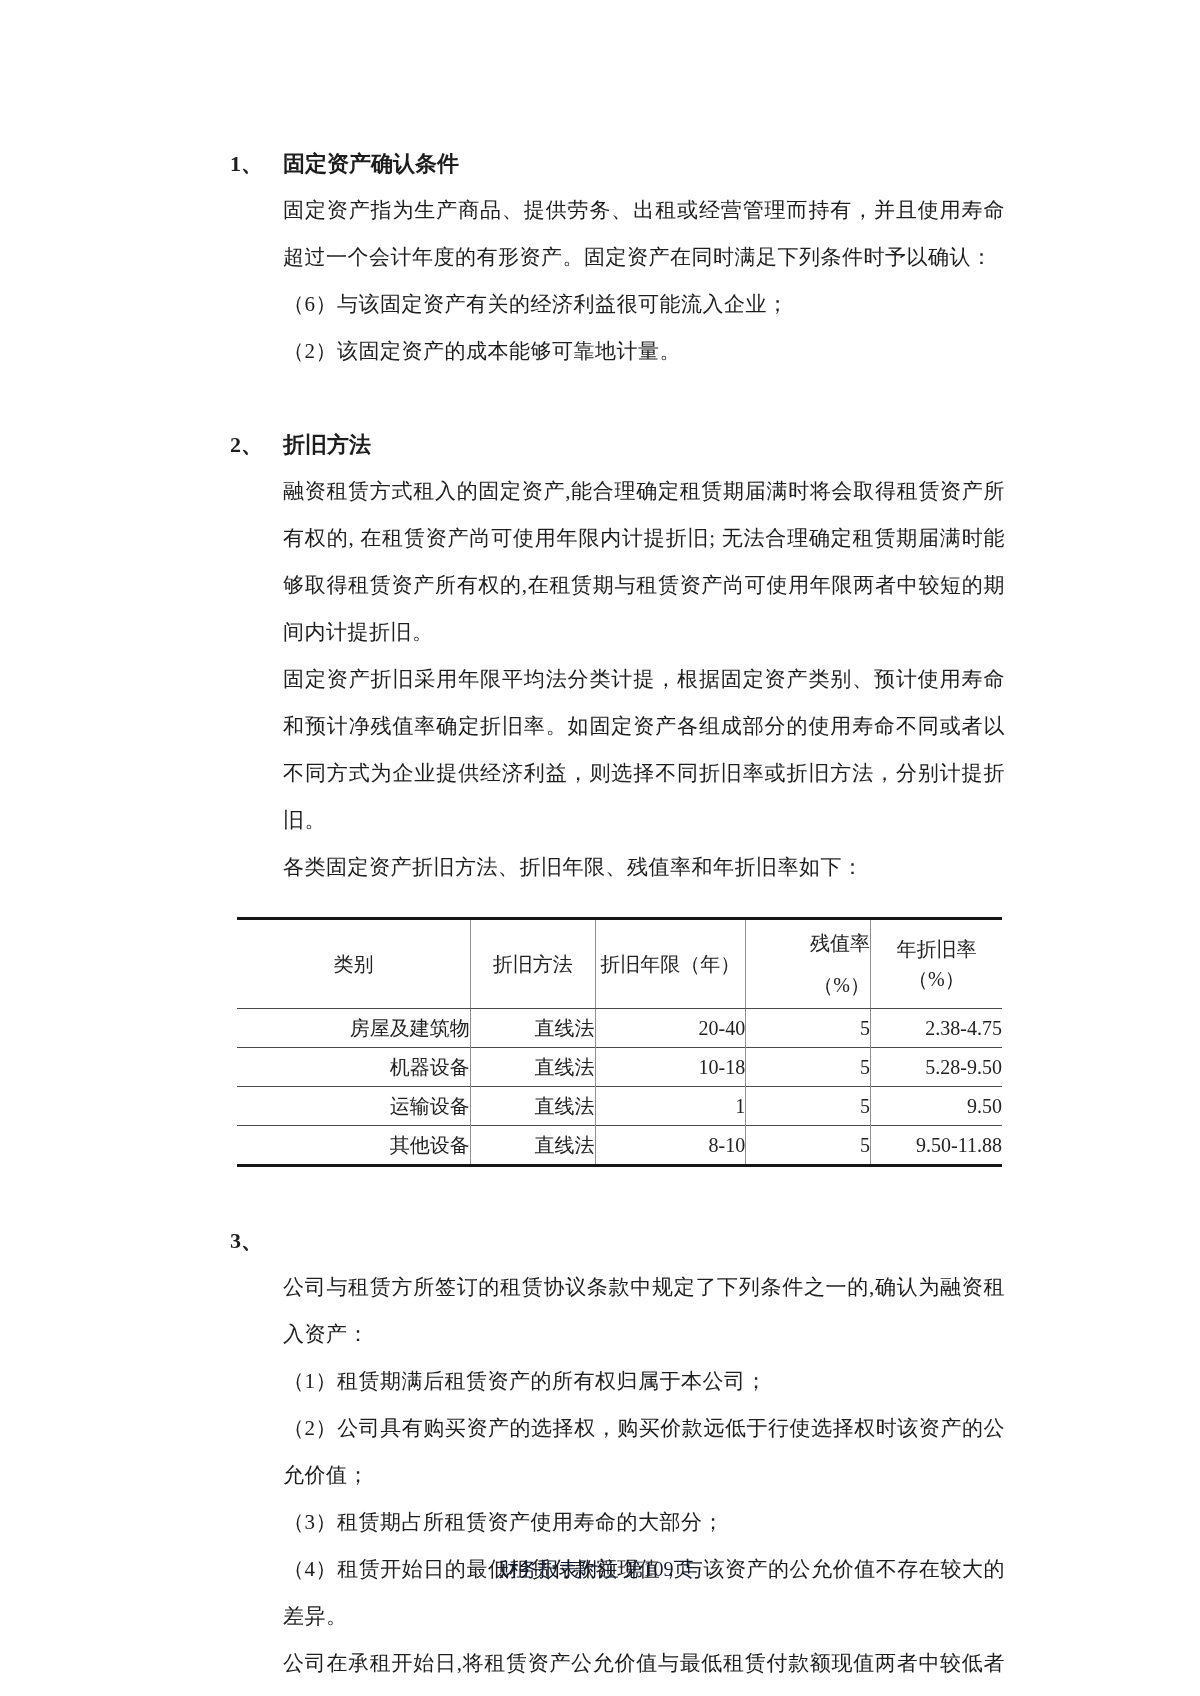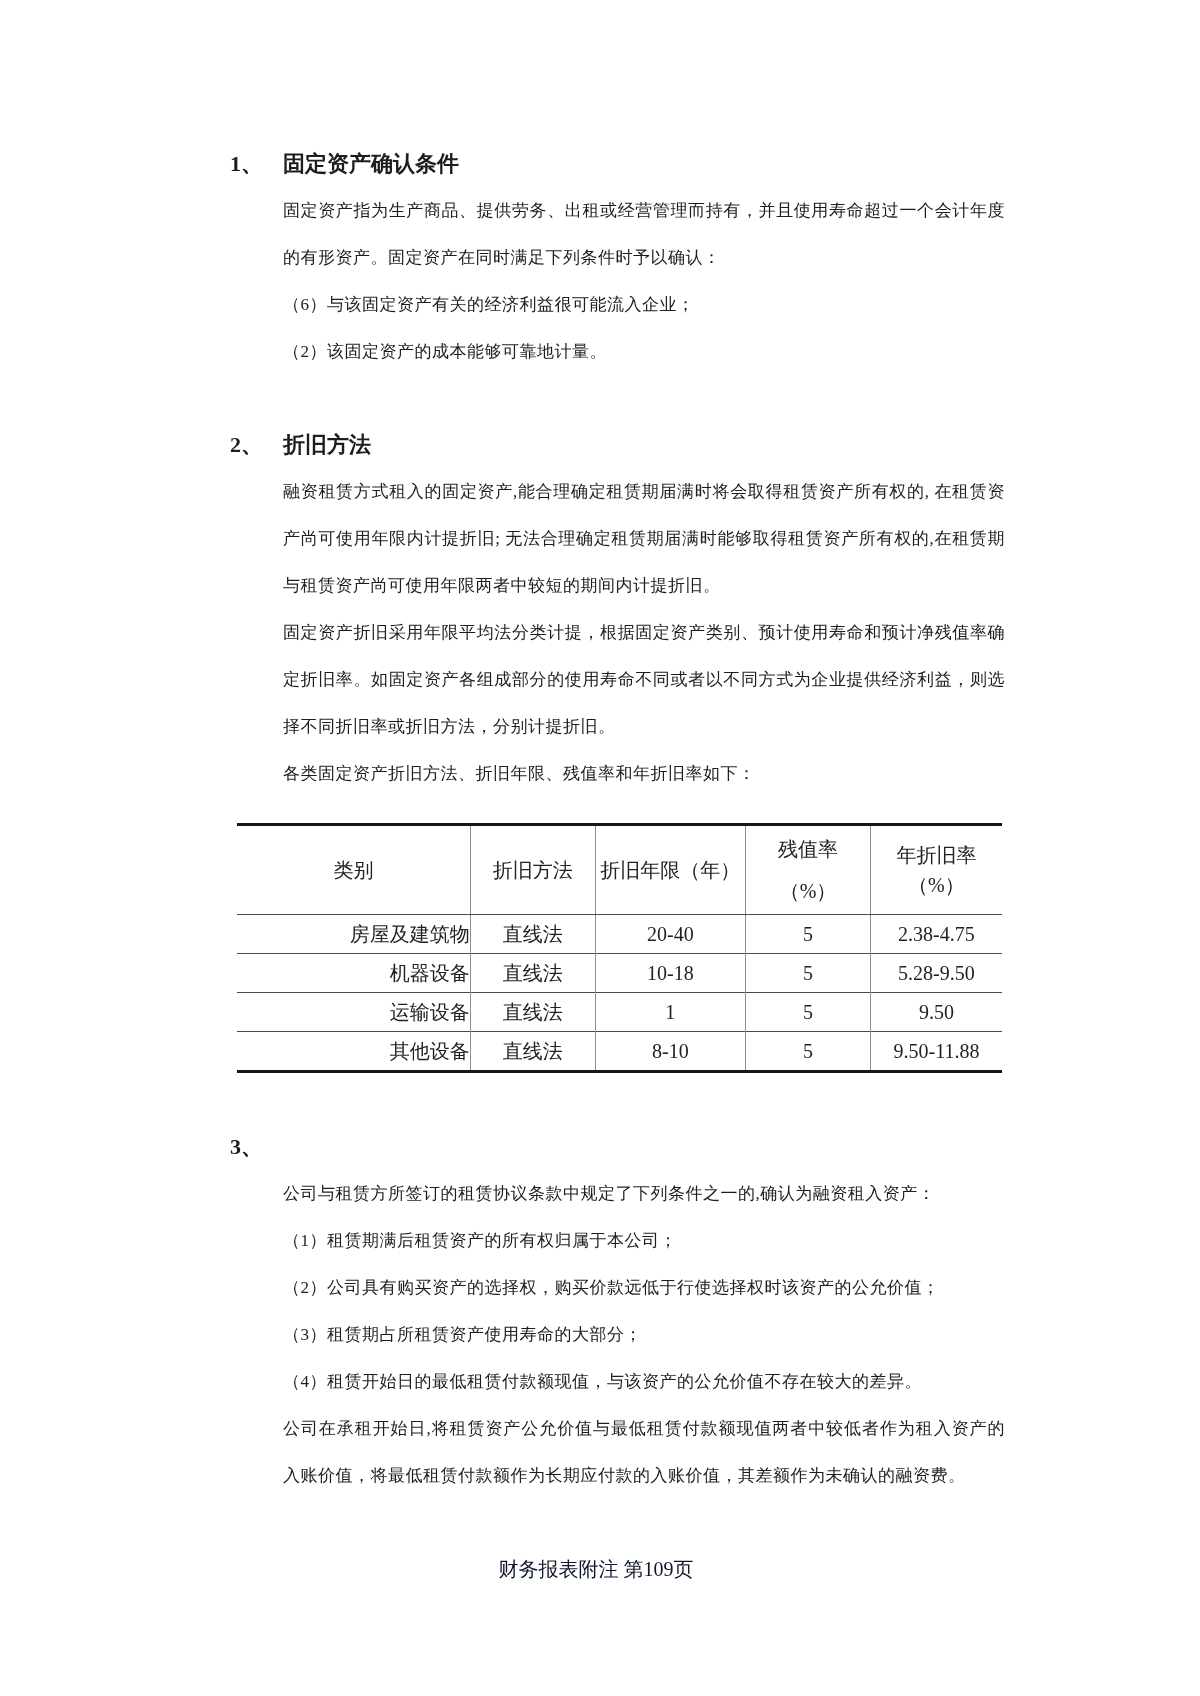--- a/index.html
+++ b/index.html
@@ -20,21 +20,21 @@
   .section + .section{margin-top:46px;}
   .sec-head{
     display:flex;
     font-weight:bold;
     font-size:22px;
     line-height:47px;
   }
   .sec-num{width:53px;flex:0 0 53px;}
   .para{
     margin:0 0 0 53px;
-    font-size:17px;
+    font-size:21px;
     line-height:47px;
     text-align:justify;
     letter-spacing:0.5px;
   }
   table.dep{
     width:765px;
     margin:26px 0 50px 7px;
     border-collapse:collapse;
     border-top:3px solid #161616;
     border-bottom:3px solid #161616;
@@ -48,22 +48,22 @@
     padding:0;
   }
   table.dep th + th, table.dep td + td{
     border-left:1px solid #8f8f8f;
   }
   table.dep thead th{
     height:88px;
     border-bottom:1px solid #4a4a4a;
     line-height:30px;
   }
-  .hdr2 div{line-height:42px;}
-  table.dep tbody td{height:38px;}
+  .hdr2 div{line-height:42px;text-align:right;}
+  table.dep tbody td{height:38px;text-align:right;}
   table.dep tbody tr + tr td{border-top:1px solid #4a4a4a;}
   table.dep tbody td.cat{
     text-align:right;
     padding-left:12px;
   }
   .footer{
     position:absolute;
     left:0;right:8px;top:1556px;
     text-align:center;
     font-size:20px;

